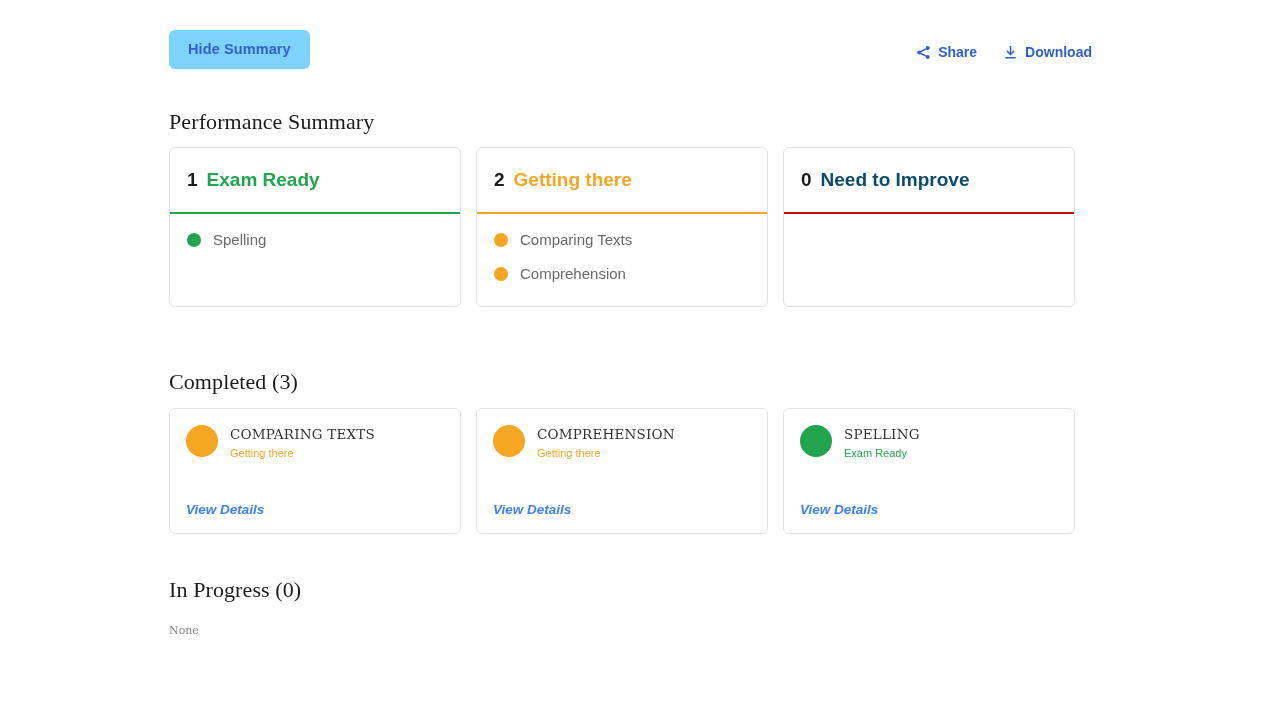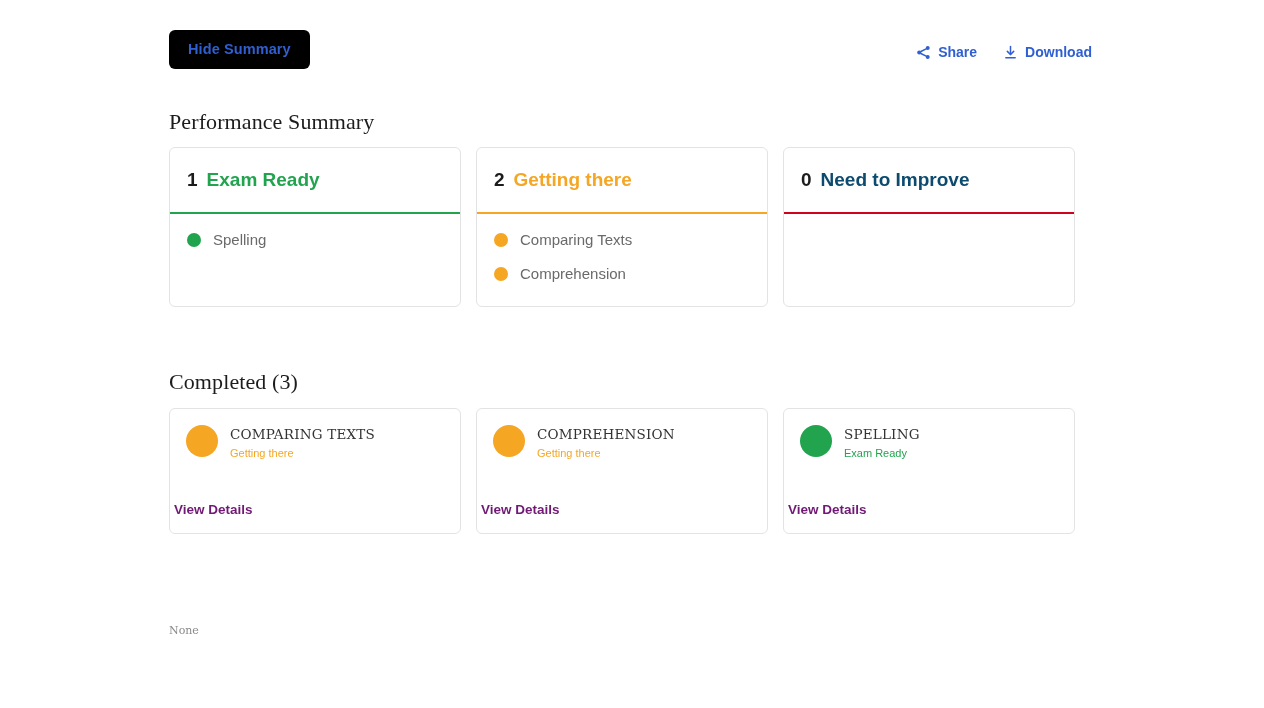--- a/index.html
+++ b/index.html
@@ -33,21 +33,21 @@
   
   .topbar {
     position: relative;
     height: 96px;
   }
   .hide-summary-btn {
     position: absolute;
     left: 0;
     top: 30px;
     padding: 12px 19px;
-    background: #000000;
+    background: #7dd3fc;
     color: #2f5fd0;
     border: none;
     border-radius: 6px;
     font-family: "Liberation Sans", sans-serif;
     font-size: 14.5px;
     font-weight: bold;
     letter-spacing: 0.1px;
     cursor: pointer;
     line-height: 1;
   }
@@ -185,26 +185,27 @@
     color: #333333;
     letter-spacing: 0.2px;
     line-height: 1.3;
   }
   .subject-status {
     font-size: 11px;
     margin-top: 3px;
   }
   .view-details {
     position: absolute;
-    left: 4px;
+    left: 16px;
     bottom: 16px;
-    color: #701a75;
+    color: #3b82f6;
     font-size: 13.5px;
     font-weight: bold;
     cursor: pointer;
+    font-style: italic;
   }
 </style>
 </head>
 <body>
 
 <div class="page">
   <div class="content">
 
     <div class="topbar">
       <button class="hide-summary-btn">Hide Summary</button>
@@ -312,17 +313,18 @@
           <div class="subject-meta">
             <div class="subject-title">SPELLING</div>
             <div class="subject-status" style="color:#22a44f">Exam Ready</div>
           </div>
         </div>
         <div class="view-details">View Details</div>
       </div>
 
     </div>
 
+    <div class="section-heading heading-inprogress">In Progress (0)</div>
     <div class="none-text">None</div>
 
 
   </div>
 </div>
 
 </body></html>

